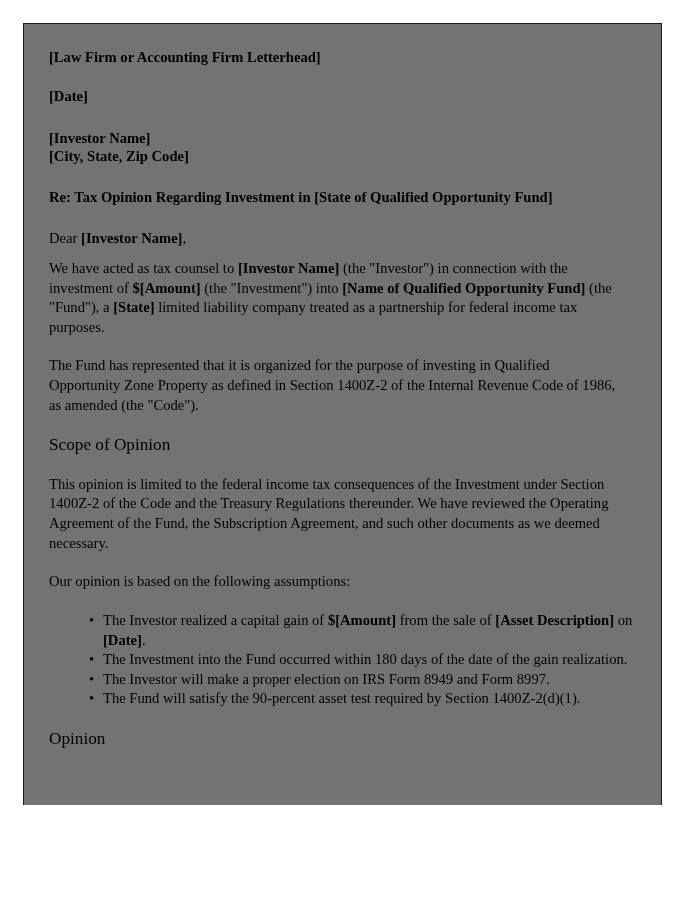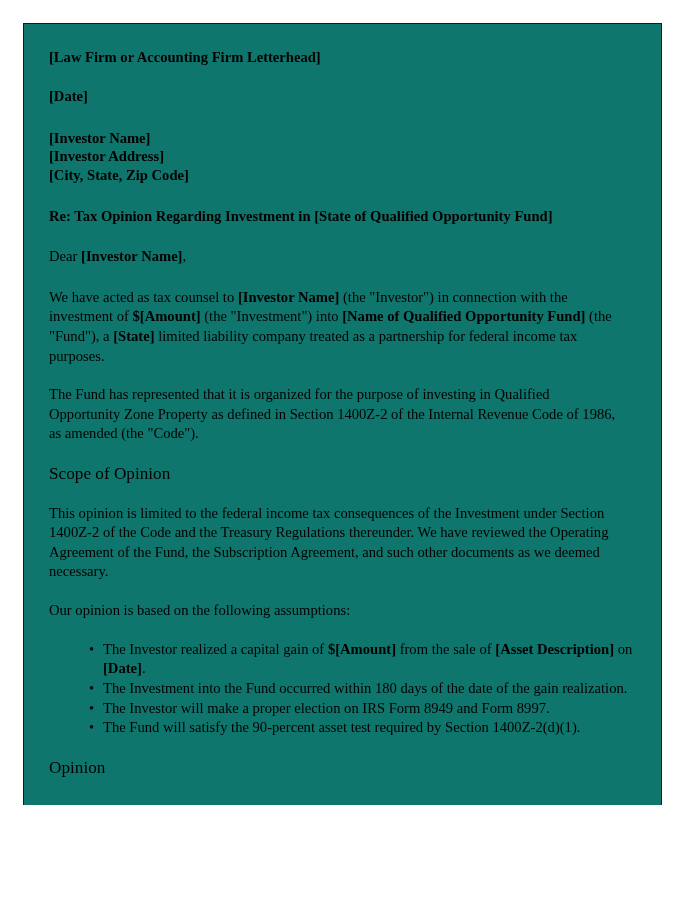--- a/index.html
+++ b/index.html
@@ -13,21 +13,21 @@
     overflow: hidden;
     font-family: "Liberation Serif", "DejaVu Serif", serif;
     color: #000000;
   }
   .page {
     position: absolute;
     left: 23px;
     top: 23px;
     width: 639px;
     height: 782px;
-    background: #0f766e;
+    background: #737373;
     border-left: 1px solid #1a1a1a;
     border-top: 1px solid #1a1a1a;
     border-right: 1px solid #1a1a1a;
     border-bottom: none;
     box-sizing: border-box;
     overflow: hidden;
   }
   .page-inner {
     padding: 24px 22px 0 25px;
   }
@@ -54,21 +54,21 @@
   }
   .re-line {
     font-weight: bold;
     font-size: 14.6px;
     line-height: 1.33;
     margin: 0 0 21px 0;
   }
   .salutation {
     font-size: 14.6px;
     line-height: 1.33;
-    margin: 0 0 21px 0;
+    margin: 0 0 11px 0;
   }
   p.body-para {
     font-size: 14.6px;
     line-height: 1.345;
     margin: 0 16px 19px 0;
     text-align: left;
   }
   h2.section-heading {
     font-size: 17.2px;
     font-weight: normal;
@@ -105,21 +105,20 @@
 
 <div class="page">
   <div class="page-inner">
 
     <div class="letterhead">[Law Firm or Accounting Firm Letterhead]</div>
 
     <div class="date-line">[Date]</div>
 
     <div class="address-block">
       <div>[Investor Name]</div>
-      <div>[Investor Address]</div>
       <div>[City, State, Zip Code]</div>
     </div>
 
     <div class="re-line">Re: Tax Opinion Regarding Investment in [State of Qualified Opportunity Fund]</div>
 
     <div class="salutation"><span>Dear </span><b>[Investor Name]</b><span>,</span></div>
 
     <p class="body-para"><span>We have acted as tax counsel to </span><b>[Investor Name]</b><span> (the "Investor") in connection with the investment of </span><b>$[Amount]</b><span> (the "Investment") into </span><b>[Name of Qualified Opportunity Fund]</b><span> (the "Fund"), a </span><b>[State]</b><span> limited liability company treated as a partnership for federal income tax purposes.</span></p>
 
     <p class="body-para">The Fund has represented that it is organized for the purpose of investing in Qualified Opportunity Zone Property as defined in Section 1400Z-2 of the Internal Revenue Code of 1986, as amended (the "Code").</p>

